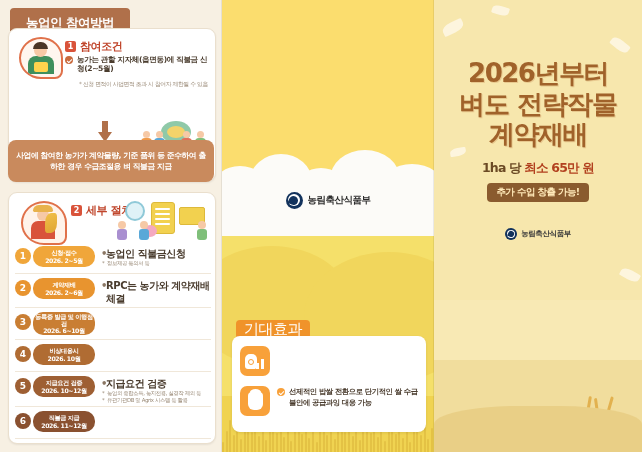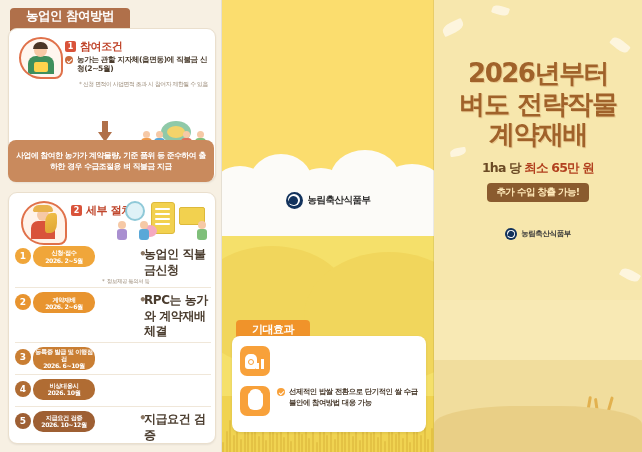--- a/index.html
+++ b/index.html
@@ -13,21 +13,21 @@
 
   
   .panel-left{
     position:absolute;left:0;top:0;width:222px;height:452px;
     background:#f7f0e3;
   }
   .banner{
     position:absolute;left:10px;top:8px;width:120px;height:24px;
     background:#b0704a;border-radius:4px 4px 4px 4px;
     box-shadow:0 1px 0 #8f5738;
-    display:flex;align-items:flex-start;justify-content:center;
+    display:flex;align-items:flex-end;justify-content:center;
   }
   .banner span{color:#fff;font-size:12.5px;font-weight:bold;letter-spacing:-0.5px;}
   .card1{
     position:absolute;left:8px;top:28px;width:206px;height:152px;
     background:#fff;border-radius:9px;border:1px solid #eadfcd;
     box-shadow:0 1px 2px rgba(0,0,0,.07);
     overflow:hidden;
   }
   .sec-title{
     position:absolute;left:56px;top:10px;display:flex;align-items:center;gap:4px;
@@ -116,21 +116,21 @@
     display:flex;align-items:center;justify-content:center;margin-top:3px;
   }
   .st-pill{
     flex:none;width:62px;min-height:21px;border-radius:10px;margin-left:2px;margin-top:1px;
     display:flex;flex-direction:column;align-items:center;justify-content:center;
     padding:1px 2px;box-sizing:border-box;
   }
   .st-pill .l1{font-size:6.2px;color:#fff;font-weight:bold;letter-spacing:-0.4px;line-height:1.15;text-align:center;}
   .st-pill .l2{font-size:6.2px;color:#fff;font-weight:bold;letter-spacing:-0.4px;line-height:1.15;}
   .st-desc{flex:1;margin-left:6px;margin-top:2px;}
-  .st-desc .d{font-size:12px;color:#4a3c2e;line-height:1.3;letter-spacing:-0.45px;font-weight:bold;position:relative;padding-left:5px;margin-left:38px;}
+  .st-desc .d{font-size:10px;color:#4a3c2e;line-height:1.3;letter-spacing:-0.45px;font-weight:bold;position:relative;padding-left:5px;}
   .st-desc .d:before{content:"•";position:absolute;left:0;top:-0.5px;color:#8a7663;}
   .st-desc .sub{font-size:5.4px;color:#9a8a77;line-height:1.3;letter-spacing:-0.4px;padding-left:6px;position:relative;}
   .st-desc .sub:before{content:"*";position:absolute;left:1px;top:0;}
   .divider{height:1px;background:#f0e7d9;margin:1px 0 3px 0;}
 
   
   .panel-mid{
     position:absolute;left:222px;top:0;width:212px;height:452px;
     background:#fbdd6e;overflow:hidden;
   }
@@ -147,21 +147,21 @@
   }
   .taeguk{width:17px;height:17px;border-radius:50%;background:#12325c;position:relative;overflow:hidden;}
   .taeguk:before{content:"";position:absolute;left:2.5px;top:2px;width:12px;height:12px;border-radius:50%;background:#fff;}
   .taeguk:after{content:"";position:absolute;left:3.5px;top:4px;width:9px;height:9px;border-radius:50% 50% 50% 0;background:#12325c;transform:rotate(25deg);}
   .midlogo .mtxt{font-size:9.5px;font-weight:bold;color:#2b2b2b;letter-spacing:-0.5px;}
 
   .eff-banner{
     position:absolute;left:14px;top:320px;width:74px;height:19px;
     background:#f0932a;border-radius:4px;display:flex;align-items:center;justify-content:center;
   }
-  .eff-banner span{color:#fff;font-size:11px;font-weight:bold;letter-spacing:-0.5px;}
+  .eff-banner span{color:#fff;font-size:15px;font-weight:normal;letter-spacing:-0.5px;}
   .eff-card{
     position:absolute;left:10px;top:336px;width:194px;height:96px;
     background:#fff;border-radius:8px;box-shadow:0 1px 3px rgba(0,0,0,.09);
     padding:10px 8px 8px 8px;box-sizing:border-box;
   }
   .eff-row{display:flex;align-items:flex-start;margin-bottom:10px;}
   .eff-ico{
     flex:none;width:30px;height:30px;border-radius:7px;background:#f8a13a;
     position:relative;margin-right:7px;
   }
@@ -475,21 +475,21 @@
             <div class="ei-bar b1"></div>
             <div class="ei-bar b2"></div>
         </div>
       </div>
       <div class="eff-row">
         <div class="eff-ico">
           <div class="ei-sack"></div>
         </div>
         <div class="eff-txt">
           <div class="eff-check"></div>
-          <p>선제적인 밥쌀 전환으로 단기적인 쌀 수급불안에 참여방법 대응 가능</p>
+          <p>선제적인 밥쌀 전환으로 단기적인 쌀 수급불안에 공급과잉 대응 가능</p>
         </div>
       </div>
     </div>
   </div>
 
   <div class="seam" style="left:433px"></div>
 
   <div class="panel-right">
     <div class="pr-sky"></div>
     <div class="petal" style="left:8px;top:22px;width:22px;height:11px;transform:rotate(-25deg)"></div>

